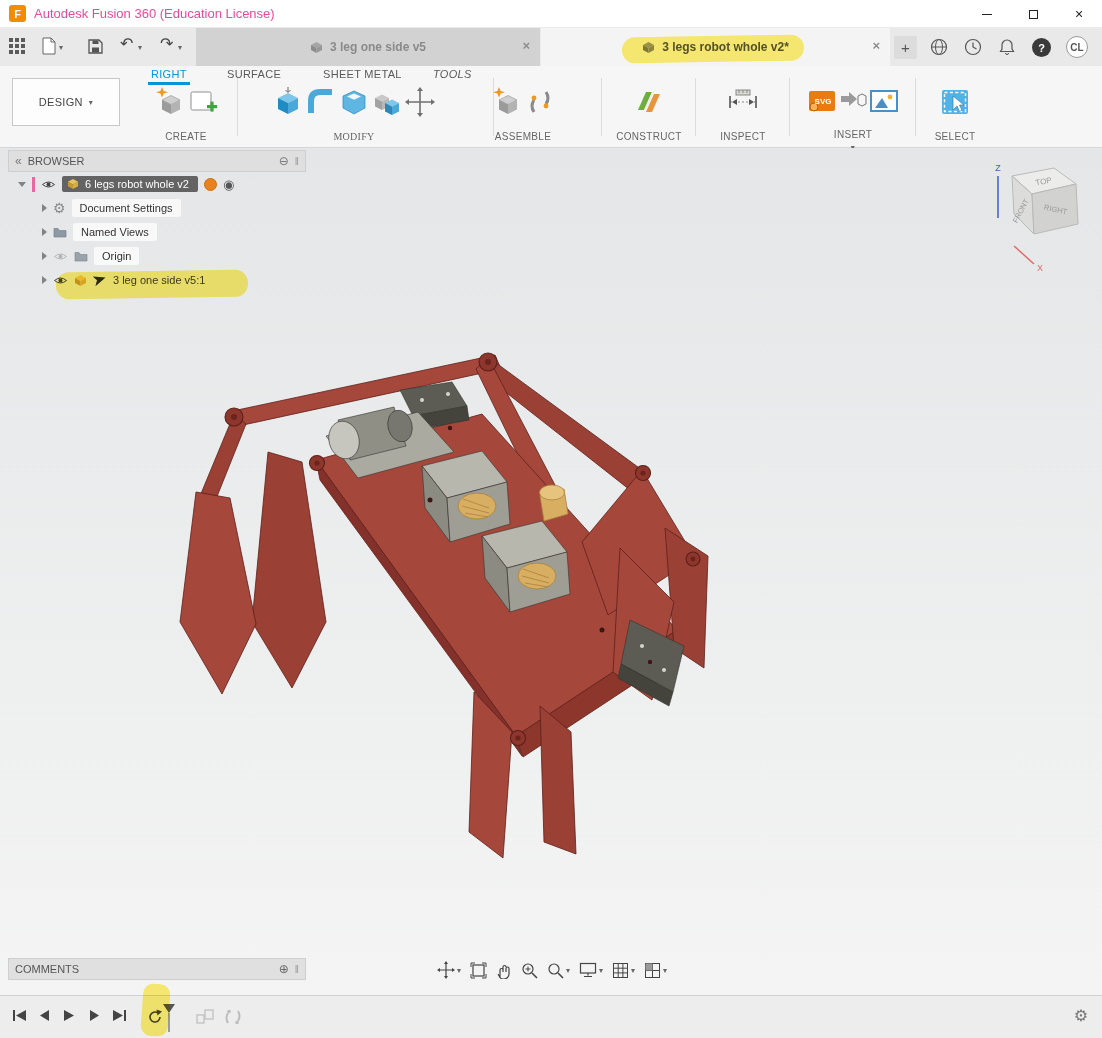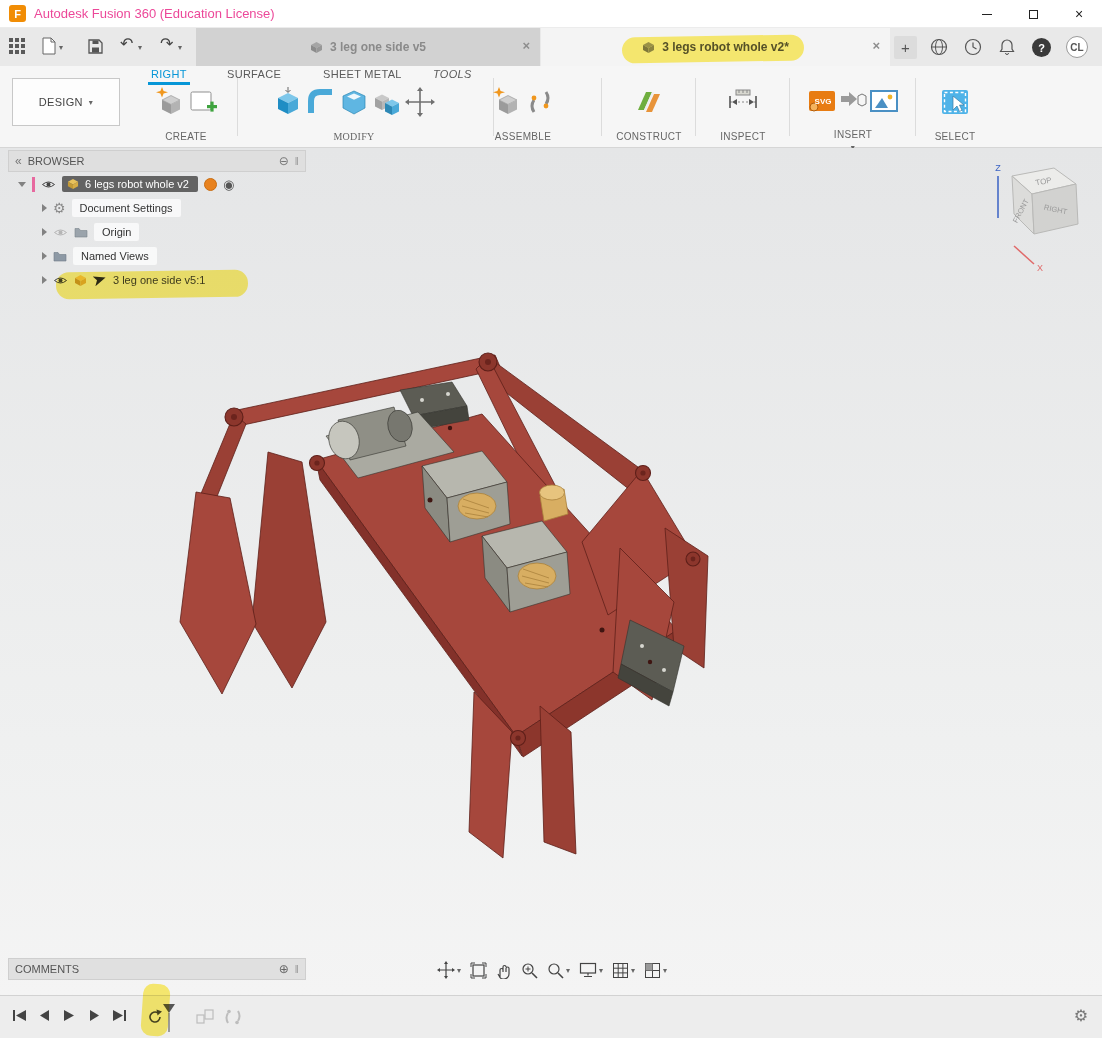--- a/index.html
+++ b/index.html
@@ -422,35 +422,35 @@
       <span class="orangedot"></span>
       <span class="glyph" style="font-size:13px;color:#555;">◉</span>
     </div>
     <div class="brow" style="padding-left:34px;">
       <span class="exp"></span>
       <span class="glyph" style="font-size:14px;color:#8a8a8a;">⚙</span>
       <span class="pill">Document Settings</span>
     </div>
     <div class="brow" style="padding-left:34px;">
       <span class="exp"></span>
+      <svg width="14" height="12" viewBox="0 0 14 12">
+        <path d="M1,2.5 h4 l1.5,2 h6.5 v6.5 h-12 z" fill="#8d99a5" stroke="#6e7a86" stroke-width=".6"></path>
+          </svg>
+      <span class="pill">Named Views</span>
+    </div>
+    <div class="brow" style="padding-left:34px;">
+      <span class="exp"></span>
       <svg width="15" height="11" viewBox="0 0 15 11">
         <path d="M1.5,5.5 Q7.5,0.5 13.5,5.5 Q7.5,10.5 1.5,5.5 Z" fill="none" stroke="#b5b5b5"></path>
             <circle cx="7.5" cy="5.5" r="2" fill="#b5b5b5"></circle>
       </svg>
       <svg width="14" height="12" viewBox="0 0 14 12">
         <path d="M1,2.5 h4 l1.5,2 h6.5 v6.5 h-12 z" fill="#9aa3ab" stroke="#7b848c" stroke-width=".6"></path>
           </svg>
       <span class="pill">Origin</span>
-    </div>
-    <div class="brow" style="padding-left:34px;">
-      <span class="exp"></span>
-      <svg width="14" height="12" viewBox="0 0 14 12">
-        <path d="M1,2.5 h4 l1.5,2 h6.5 v6.5 h-12 z" fill="#8d99a5" stroke="#6e7a86" stroke-width=".6"></path>
-          </svg>
-      <span class="pill">Named Views</span>
     </div>
     <div class="brow" style="padding-left:34px;">
       <span class="exp"></span>
       <svg width="15" height="11" viewBox="0 0 15 11">
         <path d="M1.5,5.5 Q7.5,0.5 13.5,5.5 Q7.5,10.5 1.5,5.5 Z" fill="none" stroke="#444"></path>
             <circle cx="7.5" cy="5.5" r="2" fill="#444"></circle>
       </svg>
       <svg width="13" height="13" viewBox="0 0 13 13">
         <polygon points="6.5,1 12,4 6.5,7 1,4" fill="#e9c25c"></polygon>
             <polygon points="1,4 6.5,7 6.5,12 1,9" fill="#c49a35"></polygon>

